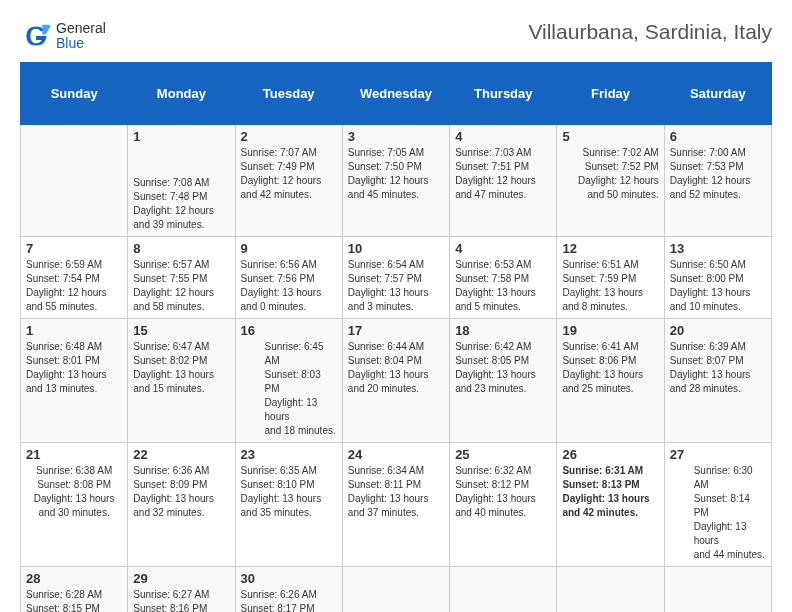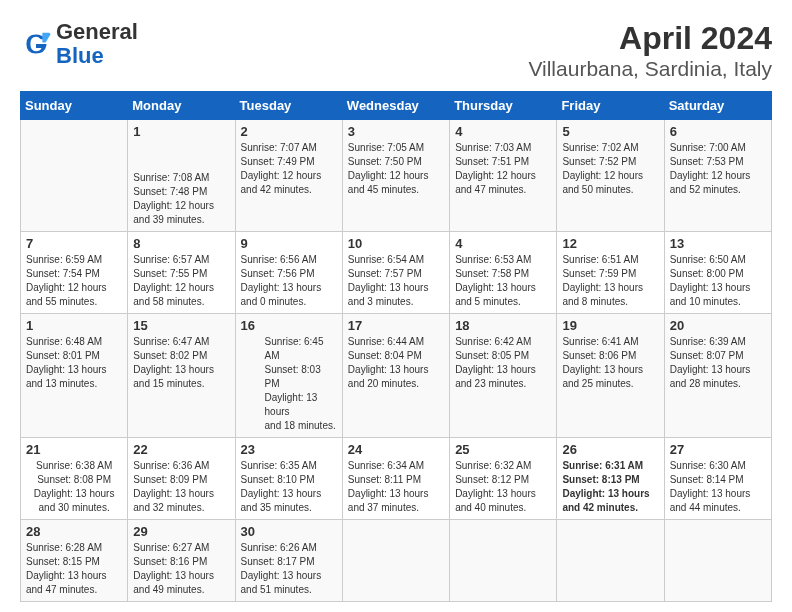--- a/index.html
+++ b/index.html
@@ -15,22 +15,22 @@
       justify-content: space-between;
       align-items: flex-start;
       margin-bottom: 10px;
     }
     .logo {
       display: flex;
       align-items: center;
       gap: 4px;
     }
     .logo-text {
-      font-size: 22px;
-      font-weight: bold;
+      font-size: 14px;
+      font-weight: normal;
       line-height: 1.1;
     }
     .logo-text .general { color: #333; }
     .logo-text .blue { color: #1565c0; }
     .logo-icon {
       width: 32px;
       height: 32px;
     }
     .title-area {
       text-align: right;
@@ -45,22 +45,22 @@
       color: #555;
     }
     table {
       width: 100%;
       border-collapse: collapse;
       font-size: 11px;
     }
     thead tr th {
       background-color: #1565c0;
       color: #fff;
-      padding: 6px 4px;
-      text-align: left;
+      padding: 23px 4px;
+      text-align: center;
       font-size: 13px;
       font-weight: bold;
       border: 1px solid #1565c0;
     }
     tbody tr td {
       border: 1px solid #ccc;
       padding: 4px 5px;
       vertical-align: top;
       width: calc(100% / 7);
       min-height: 80px;
@@ -96,21 +96,20 @@
     <svg class="logo-icon" viewBox="0 0 40 40">
       <path d="M8 20 Q8 8 20 8 Q28 8 32 14 L26 14 Q23 11 20 11 Q13 11 13 20 Q13 29 20 29 Q25 29 27 25 L20 25 L20 20 L33 20 L33 22 Q31 32 20 32 Q8 32 8 20 Z" fill="#1565c0"></path>
       <path d="M28 6 L36 6 Q38 6 38 8 L32 18 L28 18 Z" fill="#42a5f5"></path>
     </svg>
     <div class="logo-text">
       <div><span class="general">General</span></div>
       <div><span class="blue">Blue</span></div>
     </div>
   </div>
   <div class="title-area">
-    <div class="month-year">April 2024</div>
     <div class="location">Villaurbana, Sardinia, Italy</div>
   </div>
 </div>
 
 <table>
   <thead>
     <tr id="header-row">
     <th>Sunday</th>
         <th>Monday</th>
         <th>Tuesday</th>
@@ -146,21 +145,21 @@
         </td>
         <td>
           <span class="day-number">4</span>
           <div class="day-info" style="white-space: pre-line;">Sunrise: 7:03 AM
 Sunset: 7:51 PM
 Daylight: 12 hours
 and 47 minutes.</div>
         </td>
         <td>
           <span class="day-number">5</span>
-          <div class="day-info" style="white-space: pre-line;">Sunrise: 7:02 AM
+          <div class="day-info" style="white-space: pre-line; text-align: right;">Sunrise: 7:02 AM
 Sunset: 7:52 PM
 Daylight: 12 hours
 and 50 minutes.</div>
         </td>
         <td>
           <span class="day-number">6</span>
           <div class="day-info" style="white-space: pre-line;">Sunrise: 7:00 AM
 Sunset: 7:53 PM
 Daylight: 12 hours
 and 52 minutes.</div>
@@ -306,21 +305,21 @@
         </td>
         <td>
           <span class="day-number">26</span>
           <div class="day-info" style="white-space: pre-line; font-weight: bold;">Sunrise: 6:31 AM
 Sunset: 8:13 PM
 Daylight: 13 hours
 and 42 minutes.</div>
         </td>
         <td>
           <span class="day-number">27</span>
-          <div class="day-info" style="white-space: pre-line;">Sunrise: 6:30 AM
+          <div class="day-info" style="white-space: pre-line; margin-left: 24px;">Sunrise: 6:30 AM
 Sunset: 8:14 PM
 Daylight: 13 hours
 and 44 minutes.</div>
         </td>
       </tr>
       <tr>
         <td>
           <span class="day-number">28</span>
           <div class="day-info" style="white-space: pre-line;">Sunrise: 6:28 AM
 Sunset: 8:15 PM

